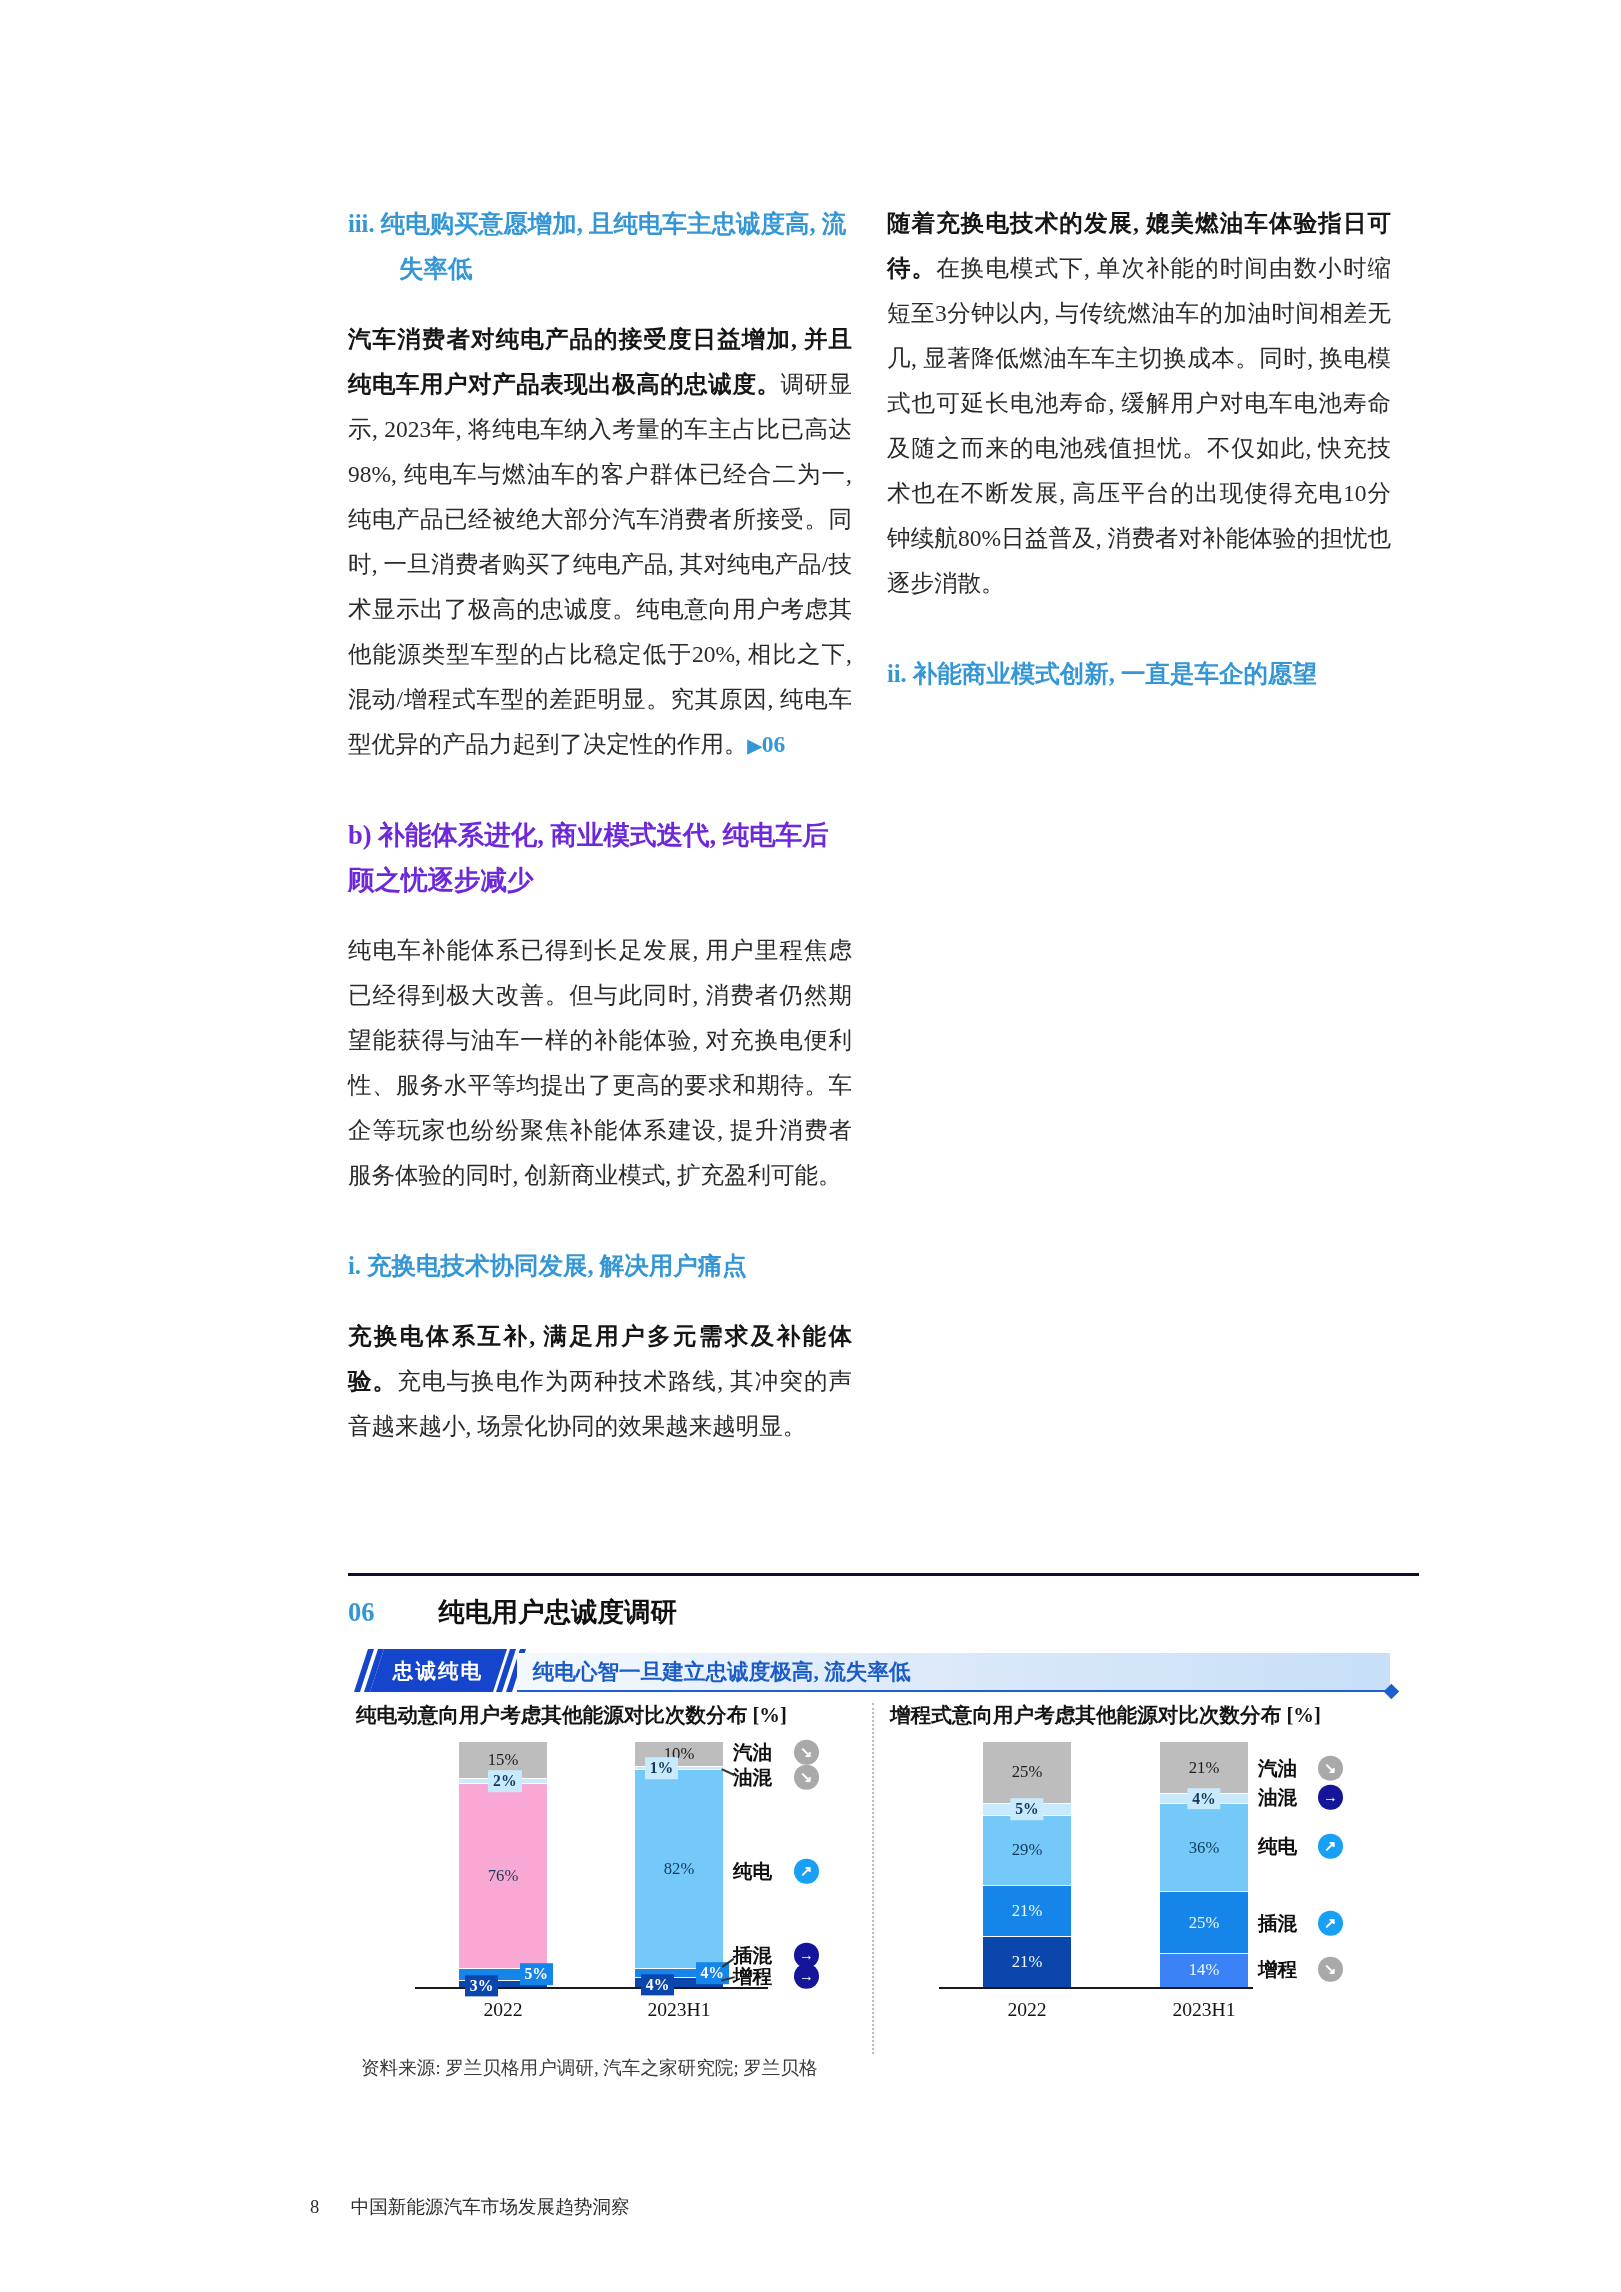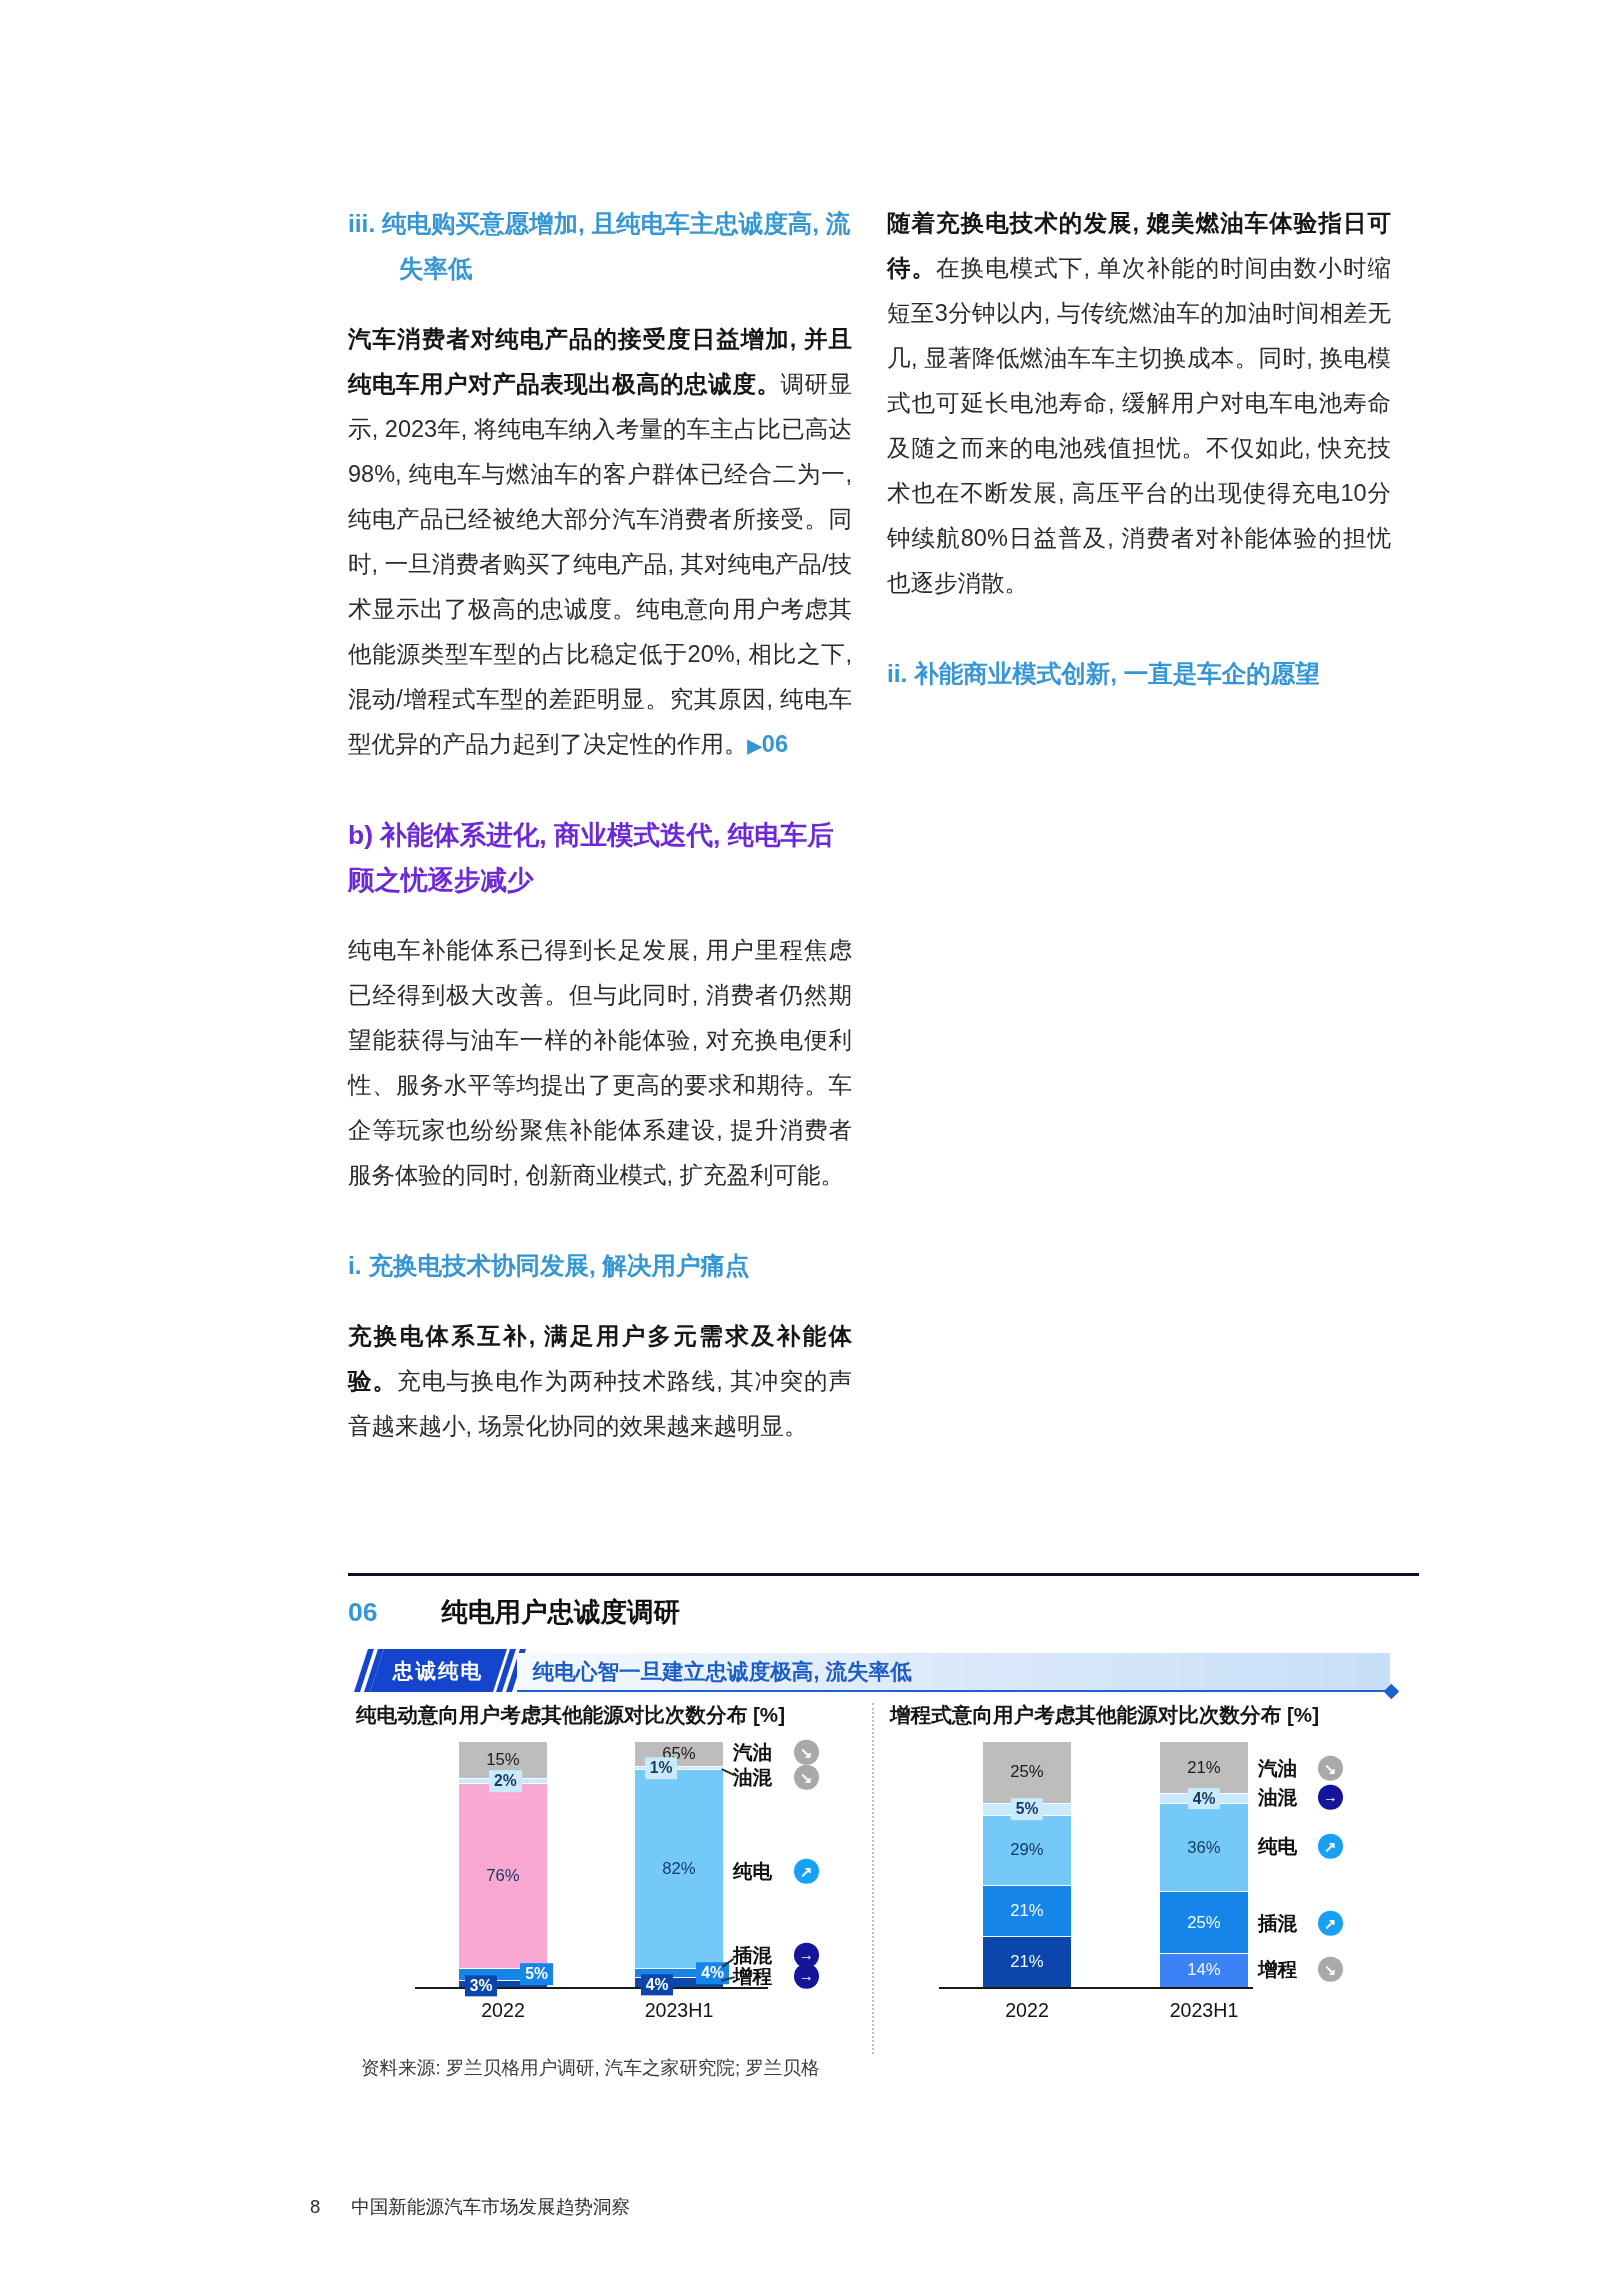--- a/index.html
+++ b/index.html
@@ -1,17 +1,17 @@
 <!DOCTYPE html>
 <html><head>
 <meta charset="utf-8">
 <style>
   html,body { margin:0; padding:0; background:#ffffff; }
   .page { position:relative; width:1446px; height:2293px; background:#fff;
-          font-family:Liberation Sans, sans-serif; overflow:hidden; color:#262626; }
+          font-family:Liberation Serif, serif; overflow:hidden; color:#262626; }
 
   
   .col { position:absolute; top:201px; width:504px; }
   .col-left  { left:348px; }
   .col-right { left:887px; }
   p.body { margin:0 0 45px 0; font-size:23.5px; line-height:45px; text-align:justify; color:#2a2a2a; }
   p.body b { color:#161616; }
   h3.h-light { color:#3596d6; font-size:24.5px; line-height:45px; font-weight:bold; margin:0 0 25.5px 0; }
   .hang { padding-left:51px; text-indent:-51px; }
   h2.h-dark { color:#6d28d9; font-size:26.5px; line-height:45px; font-weight:bold; margin:5.9px 0 25.5px 0; }
@@ -126,21 +126,21 @@
           <div class="seg" style="height: 4.9505%; background: rgb(21, 133, 234);">
             <span class="slab chip-right" style="background: rgb(21, 133, 234); color: rgb(255, 255, 255);">5%</span>
           </div>
           <div class="seg" style="height: 2.9703%; background: rgb(11, 70, 173);">
             <span class="slab chip-low" style="background: rgb(11, 70, 173); color: rgb(255, 255, 255);">3%</span>
           </div>
         </div>
         <div class="cat" style="left: 147px; top: 298px;">2022</div>
         <div class="bar" style="left: 279px; top: 41px; width: 88px; height: 245px;">
           <div class="seg" style="height: 9.90099%; background: rgb(189, 189, 189);">
-            <span class="slab in" style="color: rgb(28, 28, 28);">65%</span>
+            <span class="slab in" style="color: rgb(28, 28, 28);">10%</span>
           </div>
           <div class="seg" style="height: 0.990099%; background: rgb(201, 234, 252);">
             <span class="slab chip-inleft" style="background: rgb(201, 234, 252); color: rgb(23, 55, 94);">1%</span>
           </div>
           <div class="seg" style="height: 81.1881%; background: rgb(116, 201, 248);">
             <span class="slab in" style="color: rgb(18, 58, 95);">82%</span>
           </div>
           <div class="seg" style="height: 3.9604%; background: rgb(21, 133, 234);">
             <span class="slab chip-right" style="background: rgb(21, 133, 234); color: rgb(255, 255, 255);">4%</span>
           </div>

